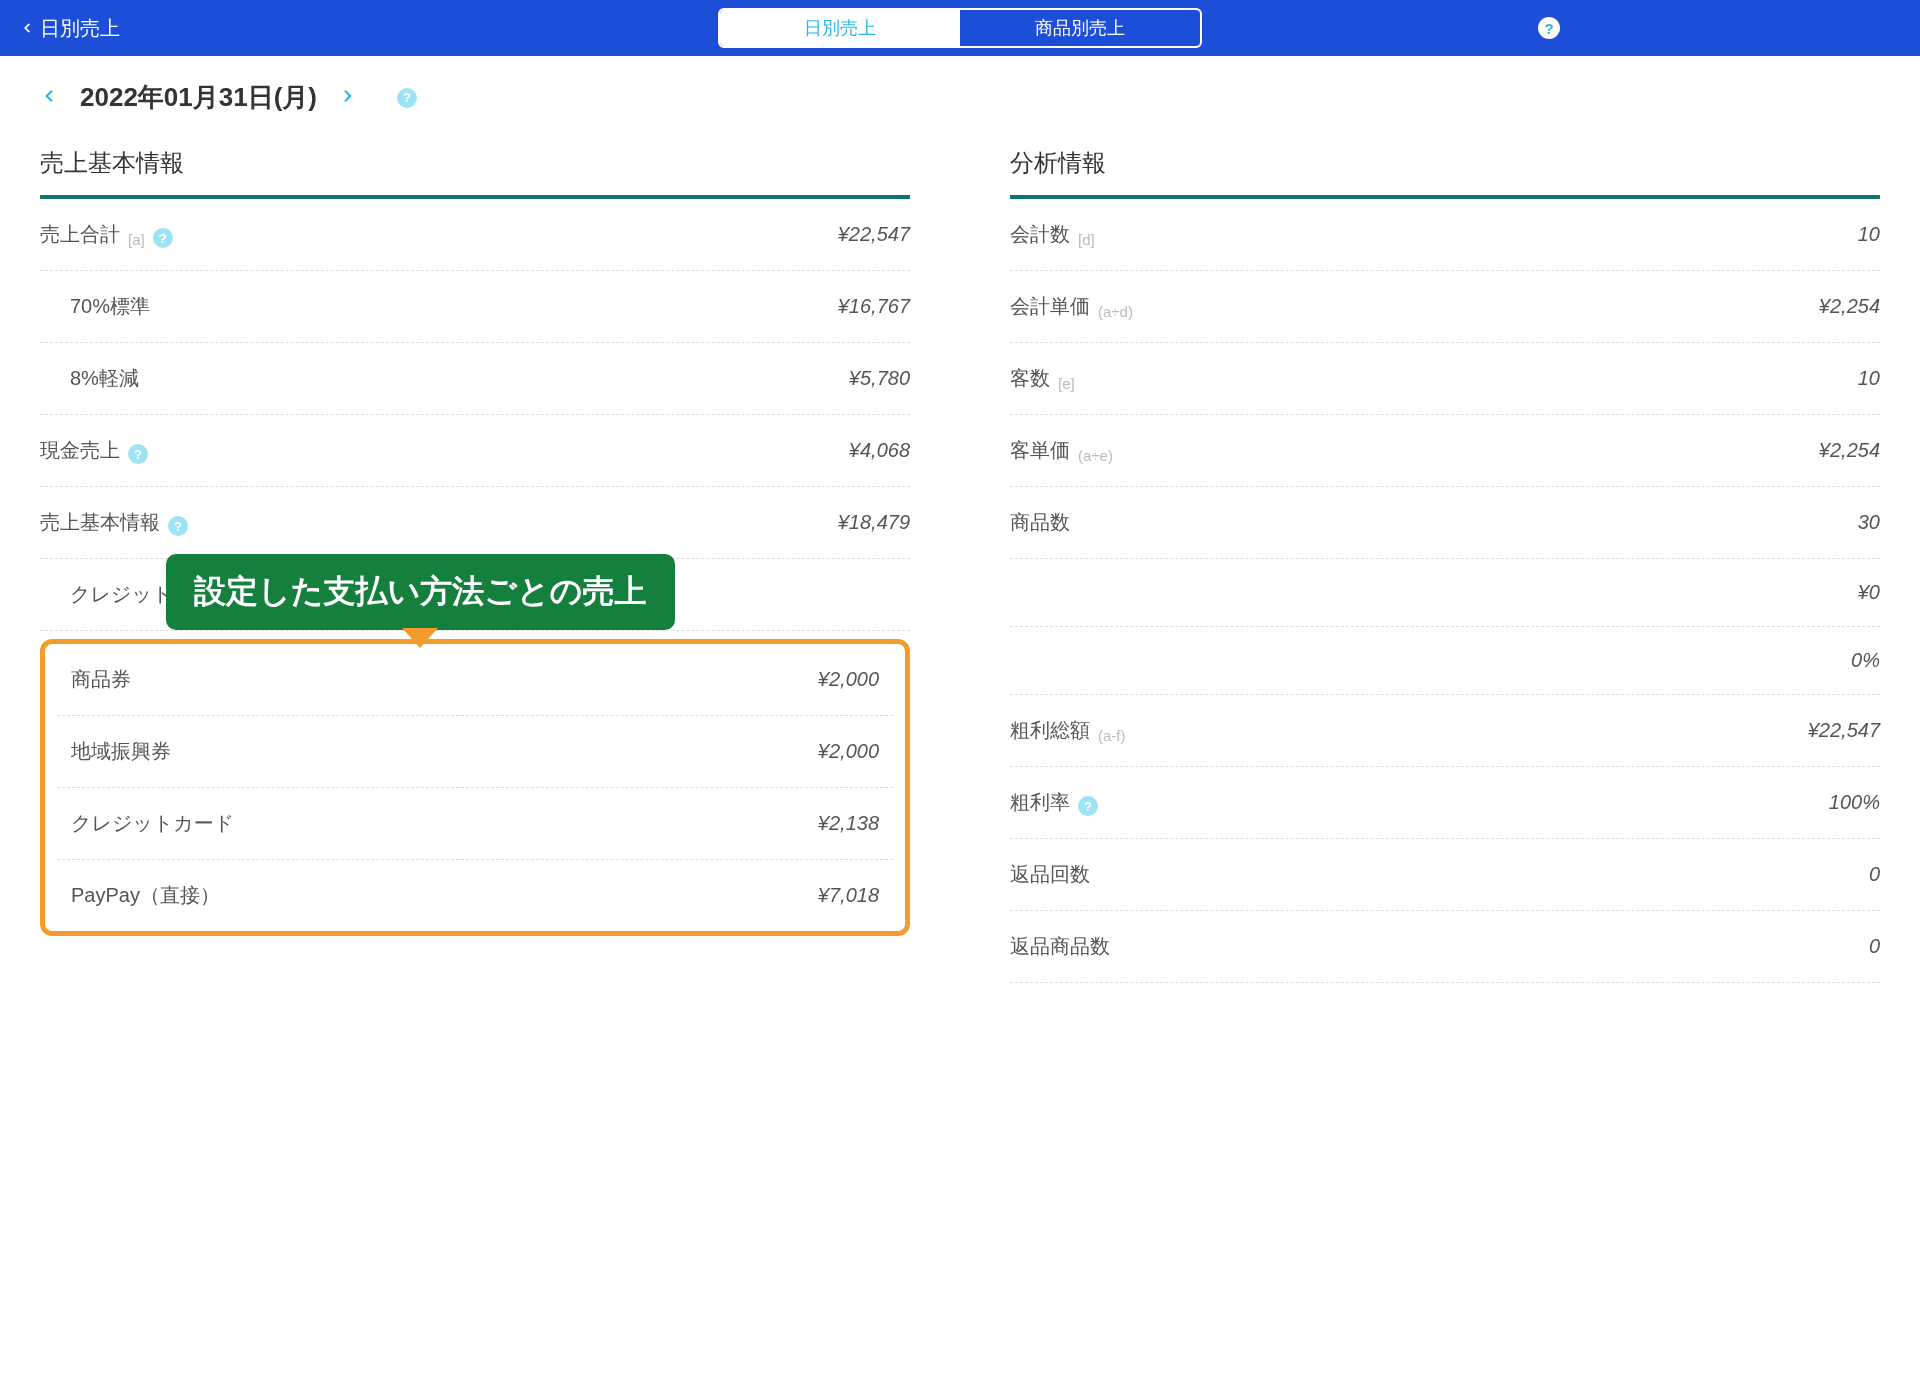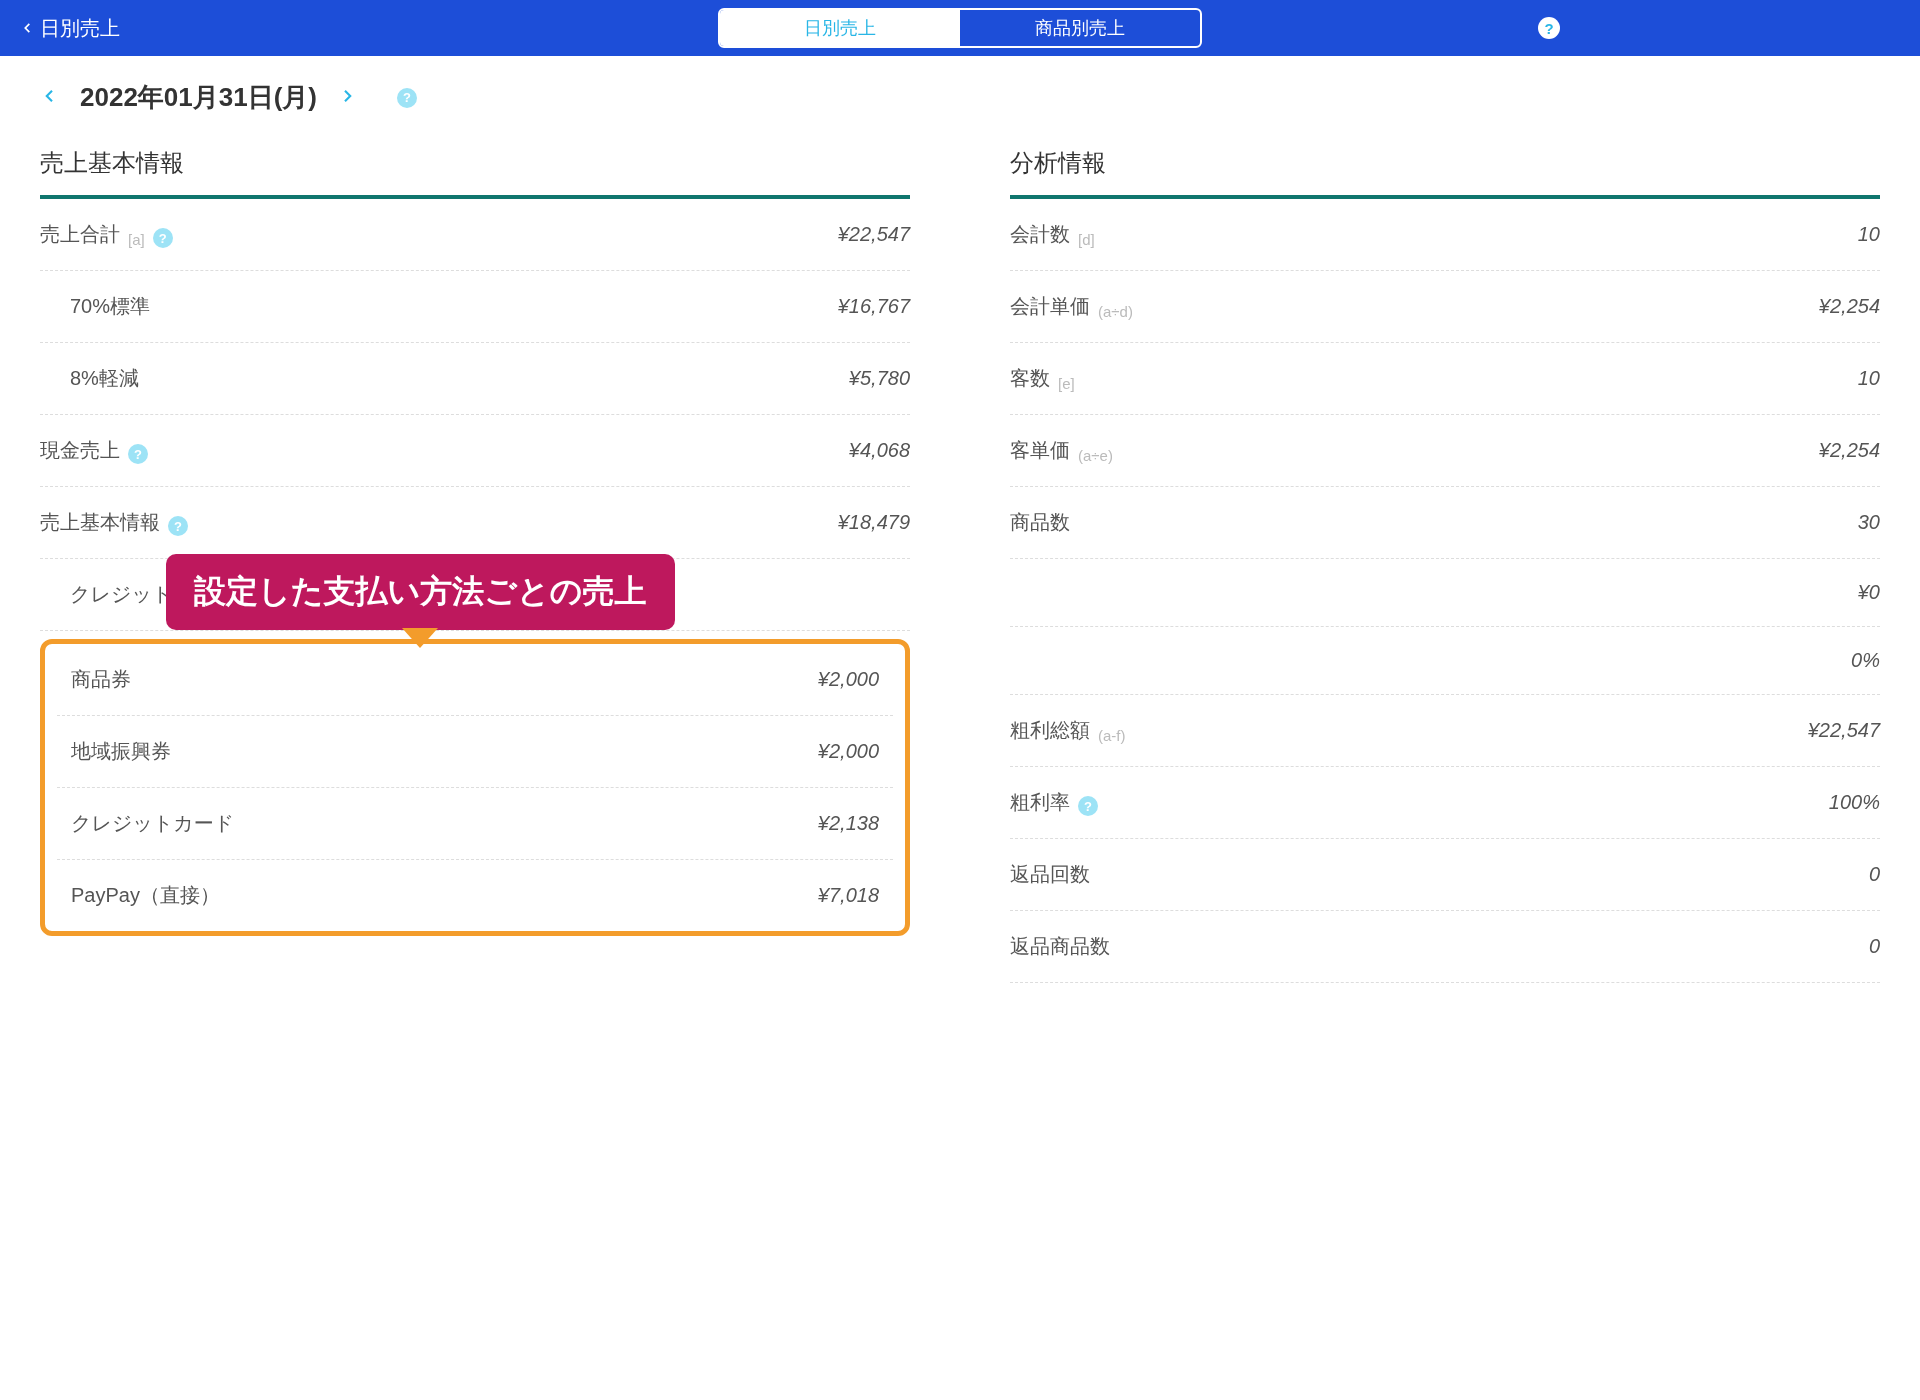--- a/index.html
+++ b/index.html
@@ -149,21 +149,21 @@
     .highlight-box .row {
       padding: 22px 14px;
     }
     .highlight-box .row:last-child {
       border-bottom: none;
     }
     .callout {
       position: absolute;
       left: 166px;
       top: 554px;
-      background: #be185d;
+      background: #15803d;
       color: #fff;
       font-size: 32px;
       font-weight: 600;
       padding: 16px 28px;
       border-radius: 10px;
       z-index: 10;
     }
     .callout::after {
       content: '';
       position: absolute;

